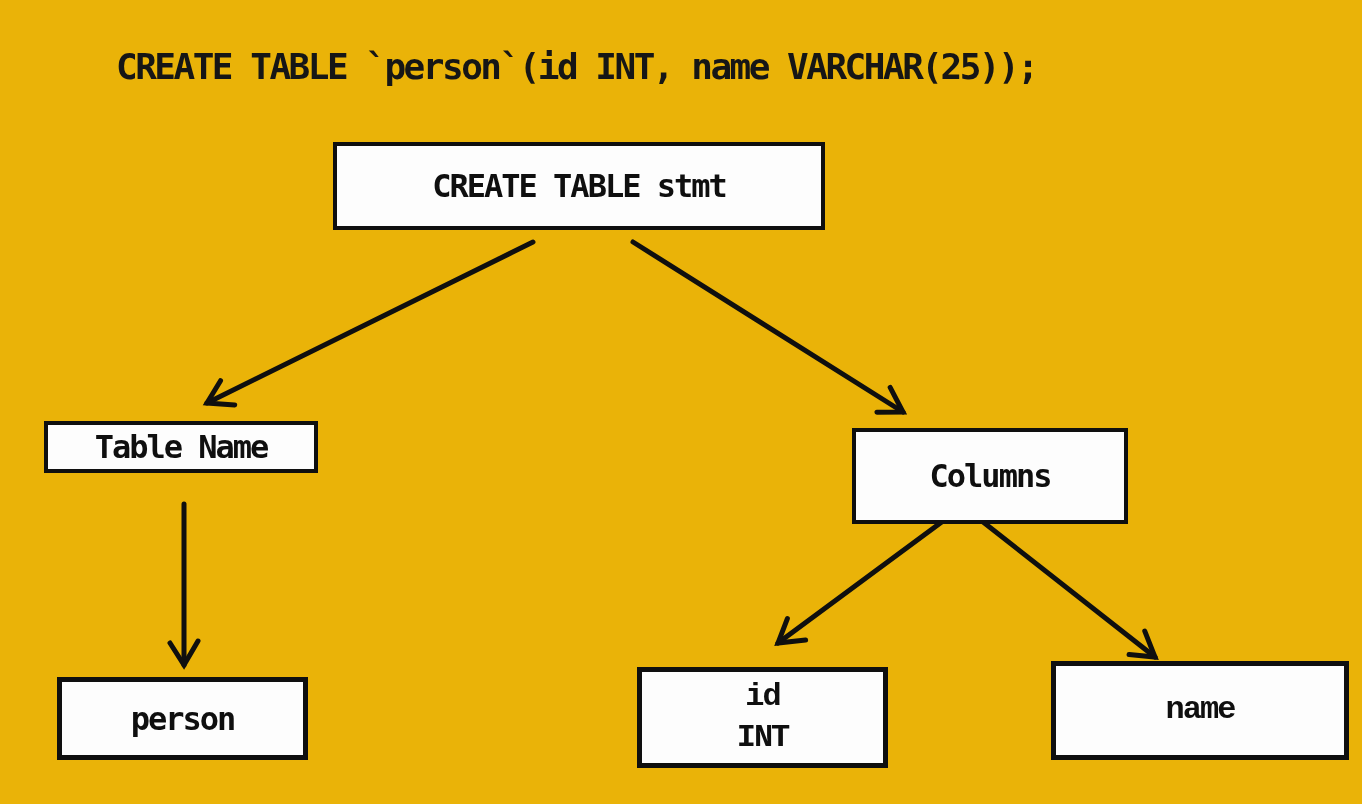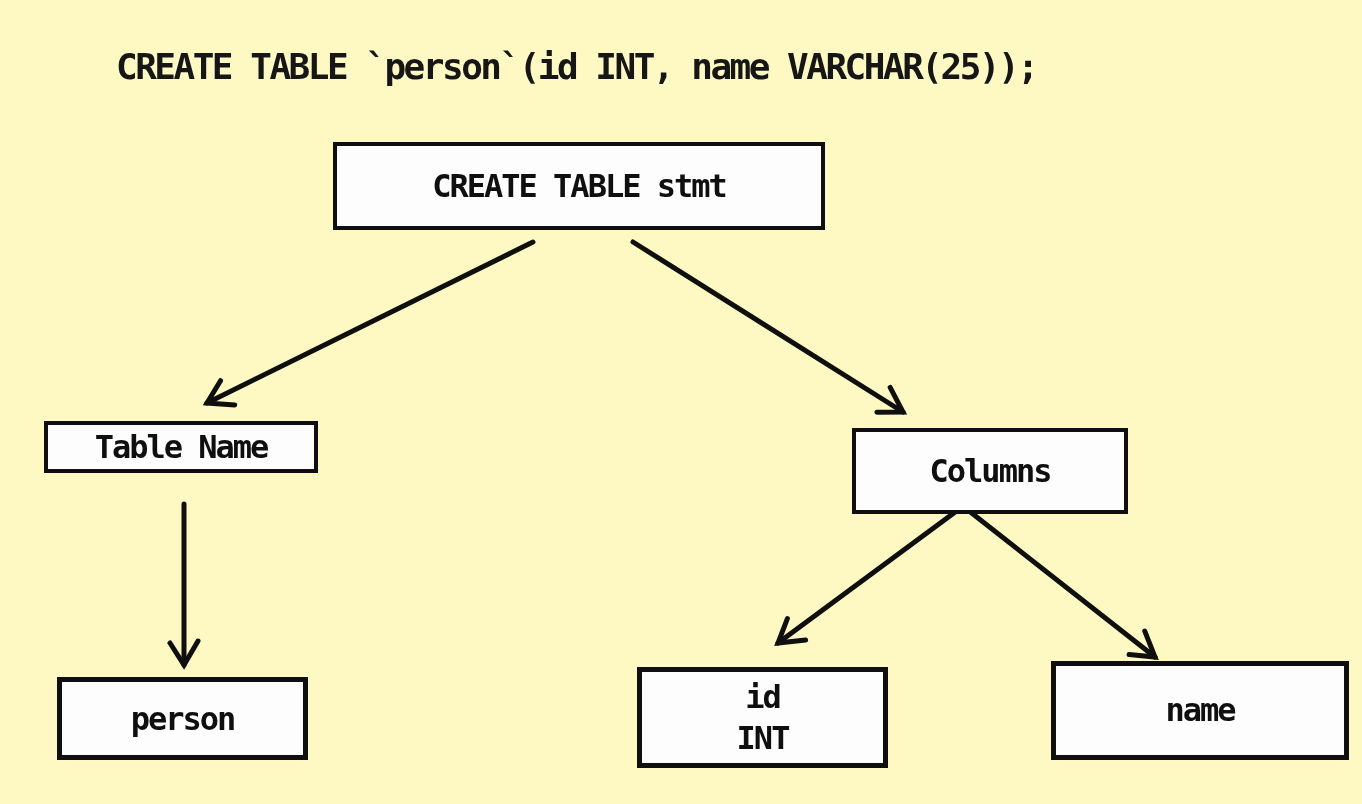--- a/index.html
+++ b/index.html
@@ -1,20 +1,20 @@
 <!DOCTYPE html>
 <html><head>
 <meta charset="utf-8">
 <style>
   html, body { margin: 0; padding: 0; background: #ffffff; }
   .canvas {
     position: relative;
     width: 1362px;
     height: 804px;
-    background: #fef9c3;
+    background: #eab308;
     overflow: hidden;
     font-family: "DejaVu Sans Mono", "Liberation Mono", monospace;
     color: #0f0f0f;
   }
   .sql-text {
     position: absolute;
     left: 116px;
     top: 46px;
     font-size: 36px;
     font-weight: bold;
@@ -34,24 +34,24 @@
     border: 4px solid #0f0f0f;
     background: #fdfdfd;
     display: flex;
     align-items: center;
     justify-content: center;
     text-align: center;
     font-size: 32px;
     font-weight: bold;
     letter-spacing: -2px;
   }
-  .node.two-line { flex-direction: column; line-height: 1.28; }
+  .node.two-line { flex-direction: column; line-height: 1.28; font-family: Liberation Mono, monospace; }
   #node-root       { left: 333px;  top: 142px; width: 492px; height: 88px;  }
   #node-table-name { left: 44px;   top: 421px; width: 274px; height: 52px;  }
-  #node-columns    { left: 852px;  top: 428px; width: 276px; height: 86px;  }
+  #node-columns    { left: 852px;  top: 428px; width: 276px; height: 96px;  }
   #node-person     { left: 57px;   top: 677px; width: 251px; height: 83px;  border-width: 5px; }
   #node-id         { left: 637px;  top: 667px; width: 251px; height: 101px; border-width: 5px; }
   #node-name       { left: 1027px; top: 661px; width: 298px; height: 99px;  border-width: 5px; margin-left: 24px; }
 </style>
 </head>
 <body>
 
 <div class="canvas">
 
   <div class="sql-text">CREATE TABLE `person`(id INT, name VARCHAR(25));</div>

